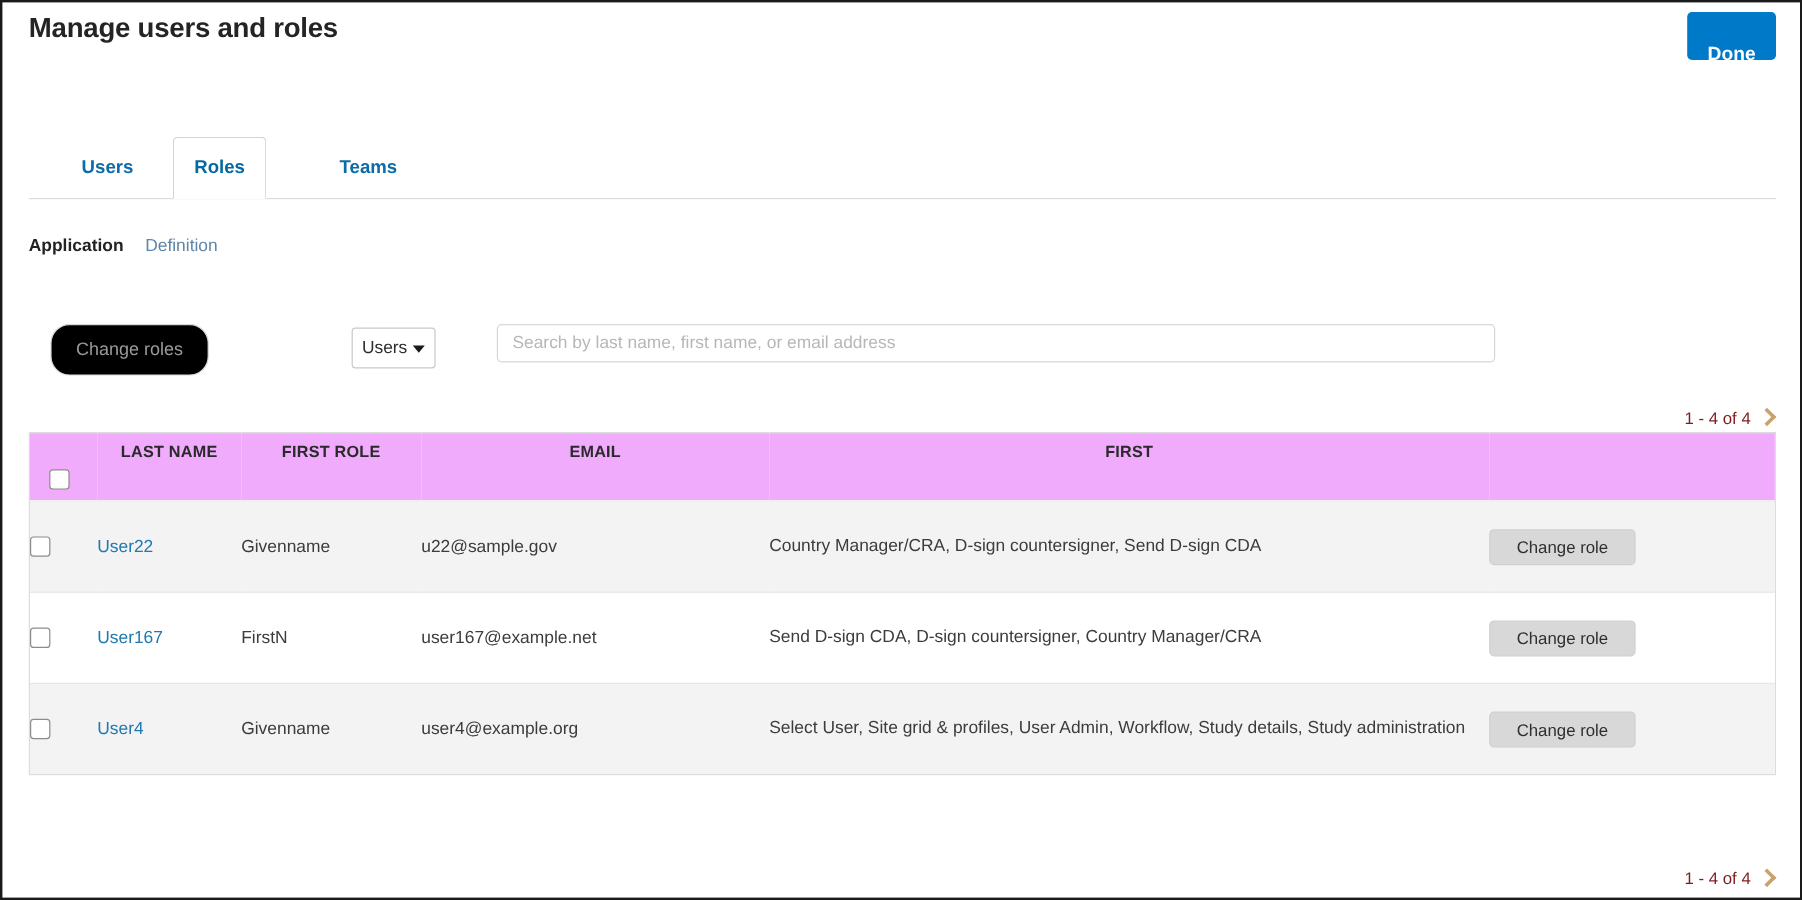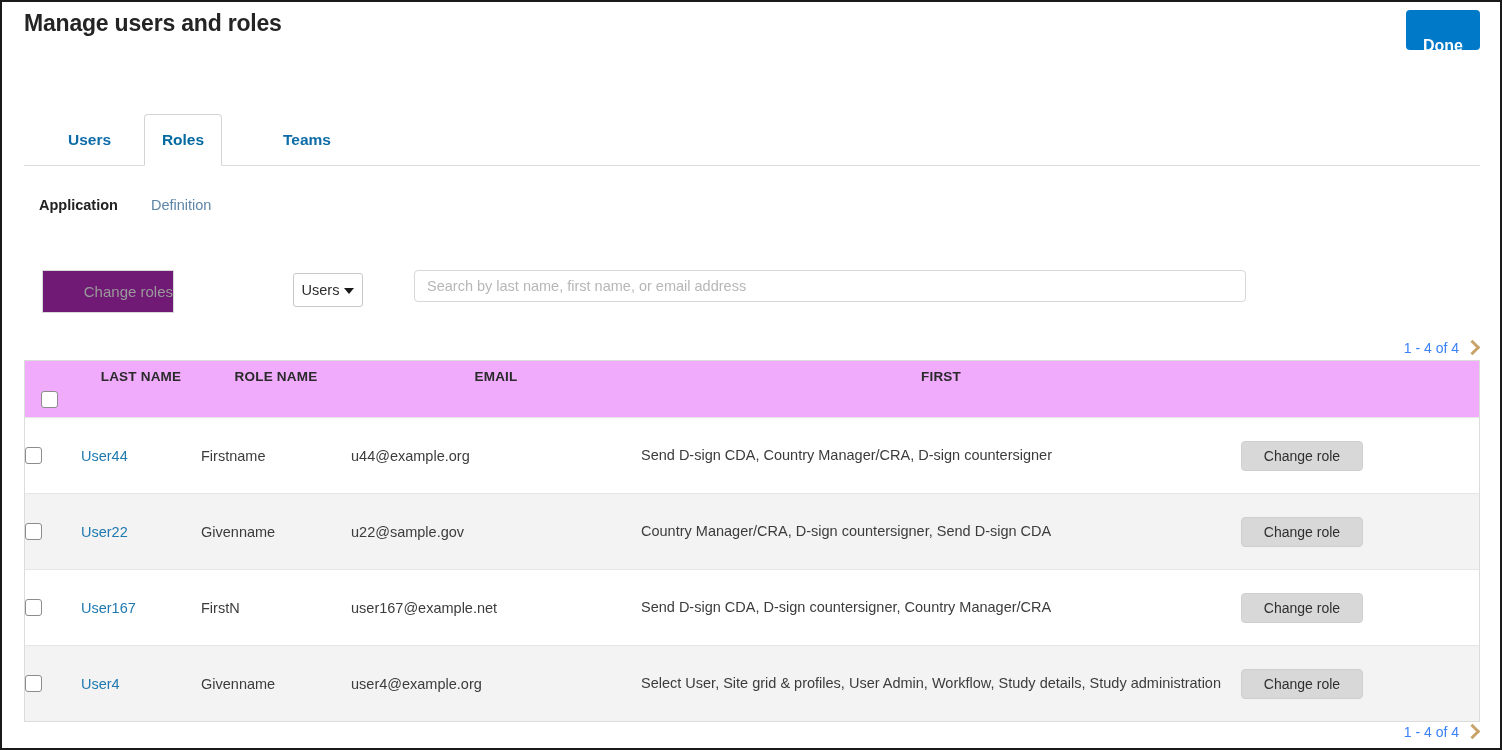--- a/index.html
+++ b/index.html
@@ -99,21 +99,20 @@
     left: 22px;
     top: 195px;
     display: flex;
     align-items: baseline;
     gap: 18px;
   }
   .subnav-item {
     font-size: 14.5px;
     cursor: pointer;
     white-space: nowrap;
-    margin-left: 15px;
   }
   .subnav-item.active {
     color: #222222;
     font-weight: bold;
   }
   .subnav-item.inactive {
     color: #5e85a8;
     font-weight: normal;
   }
 
@@ -124,27 +123,27 @@
     top: 268px;
     width: 1456px;
     height: 44px;
   }
   .change-roles-button {
     position: absolute;
     left: 18px;
     top: 0;
     width: 132px;
     height: 43px;
-    background: #701a75;
+    background: #000000;
     border: 1px solid #d8d8d8;
-    border-radius: 0;
+    border-radius: 16px;
     color: #9a9a9a;
     font-family: "Liberation Sans", sans-serif;
     font-size: 15px;
-    text-align: right;
+    text-align: center;
     line-height: 41px;
     padding: 0;
     cursor: default;
   }
   .users-select {
     position: absolute;
     left: 269px;
     top: 3px;
     width: 70px;
     height: 34px;
@@ -192,21 +191,21 @@
   }
 
   
   .pager {
     position: absolute;
     right: 22px;
     display: flex;
     align-items: center;
     gap: 6px;
     font-size: 14px;
-    color: #3b82f6;
+    color: #7f1d1d;
     cursor: pointer;
   }
   .pager-top { top: 338px; }
   .pager-bottom { top: 722px; }
   .chev-right {
     display: inline-block;
     width: 8px;
     height: 8px;
     border-right: 3px solid #c9a36a;
     border-top: 3px solid #c9a36a;
@@ -344,41 +343,27 @@
   <div class="table-wrap">
     <table class="grid">
       <thead>
         <tr>
           <th class="col-check">
             <span class="hdr-checkbox">
                 <span class="checkbox"></span>
               </span>
           </th>
           <th class="col-last">LAST NAME</th>
-          <th class="col-first">ROLE NAME</th>
+          <th class="col-first">FIRST ROLE</th>
           <th class="col-email">EMAIL</th>
           <th class="col-role">FIRST</th>
           <th class="col-action"></th>
         </tr>
       </thead>
       <tbody>
-        <tr class="even">
-          <td class="col-check">
-            <span class="checkbox"></span>
-          </td>
-          <td class="col-last">
-            <a class="user-link" href="#">User44</a>
-          </td>
-          <td class="col-first">Firstname</td>
-          <td class="col-email">u44@example.org</td>
-          <td class="col-role">Send D-sign CDA, Country Manager/CRA, D-sign countersigner</td>
-          <td class="col-action">
-            <button class="change-role-button">Change role</button>
-          </td>
-        </tr>
         <tr class="odd">
           <td class="col-check">
             <span class="checkbox"></span>
           </td>
           <td class="col-last">
             <a class="user-link" href="#">User22</a>
           </td>
           <td class="col-first">Givenname</td>
           <td class="col-email">u22@sample.gov</td>
           <td class="col-role">Country Manager/CRA, D-sign countersigner, Send D-sign CDA</td>

